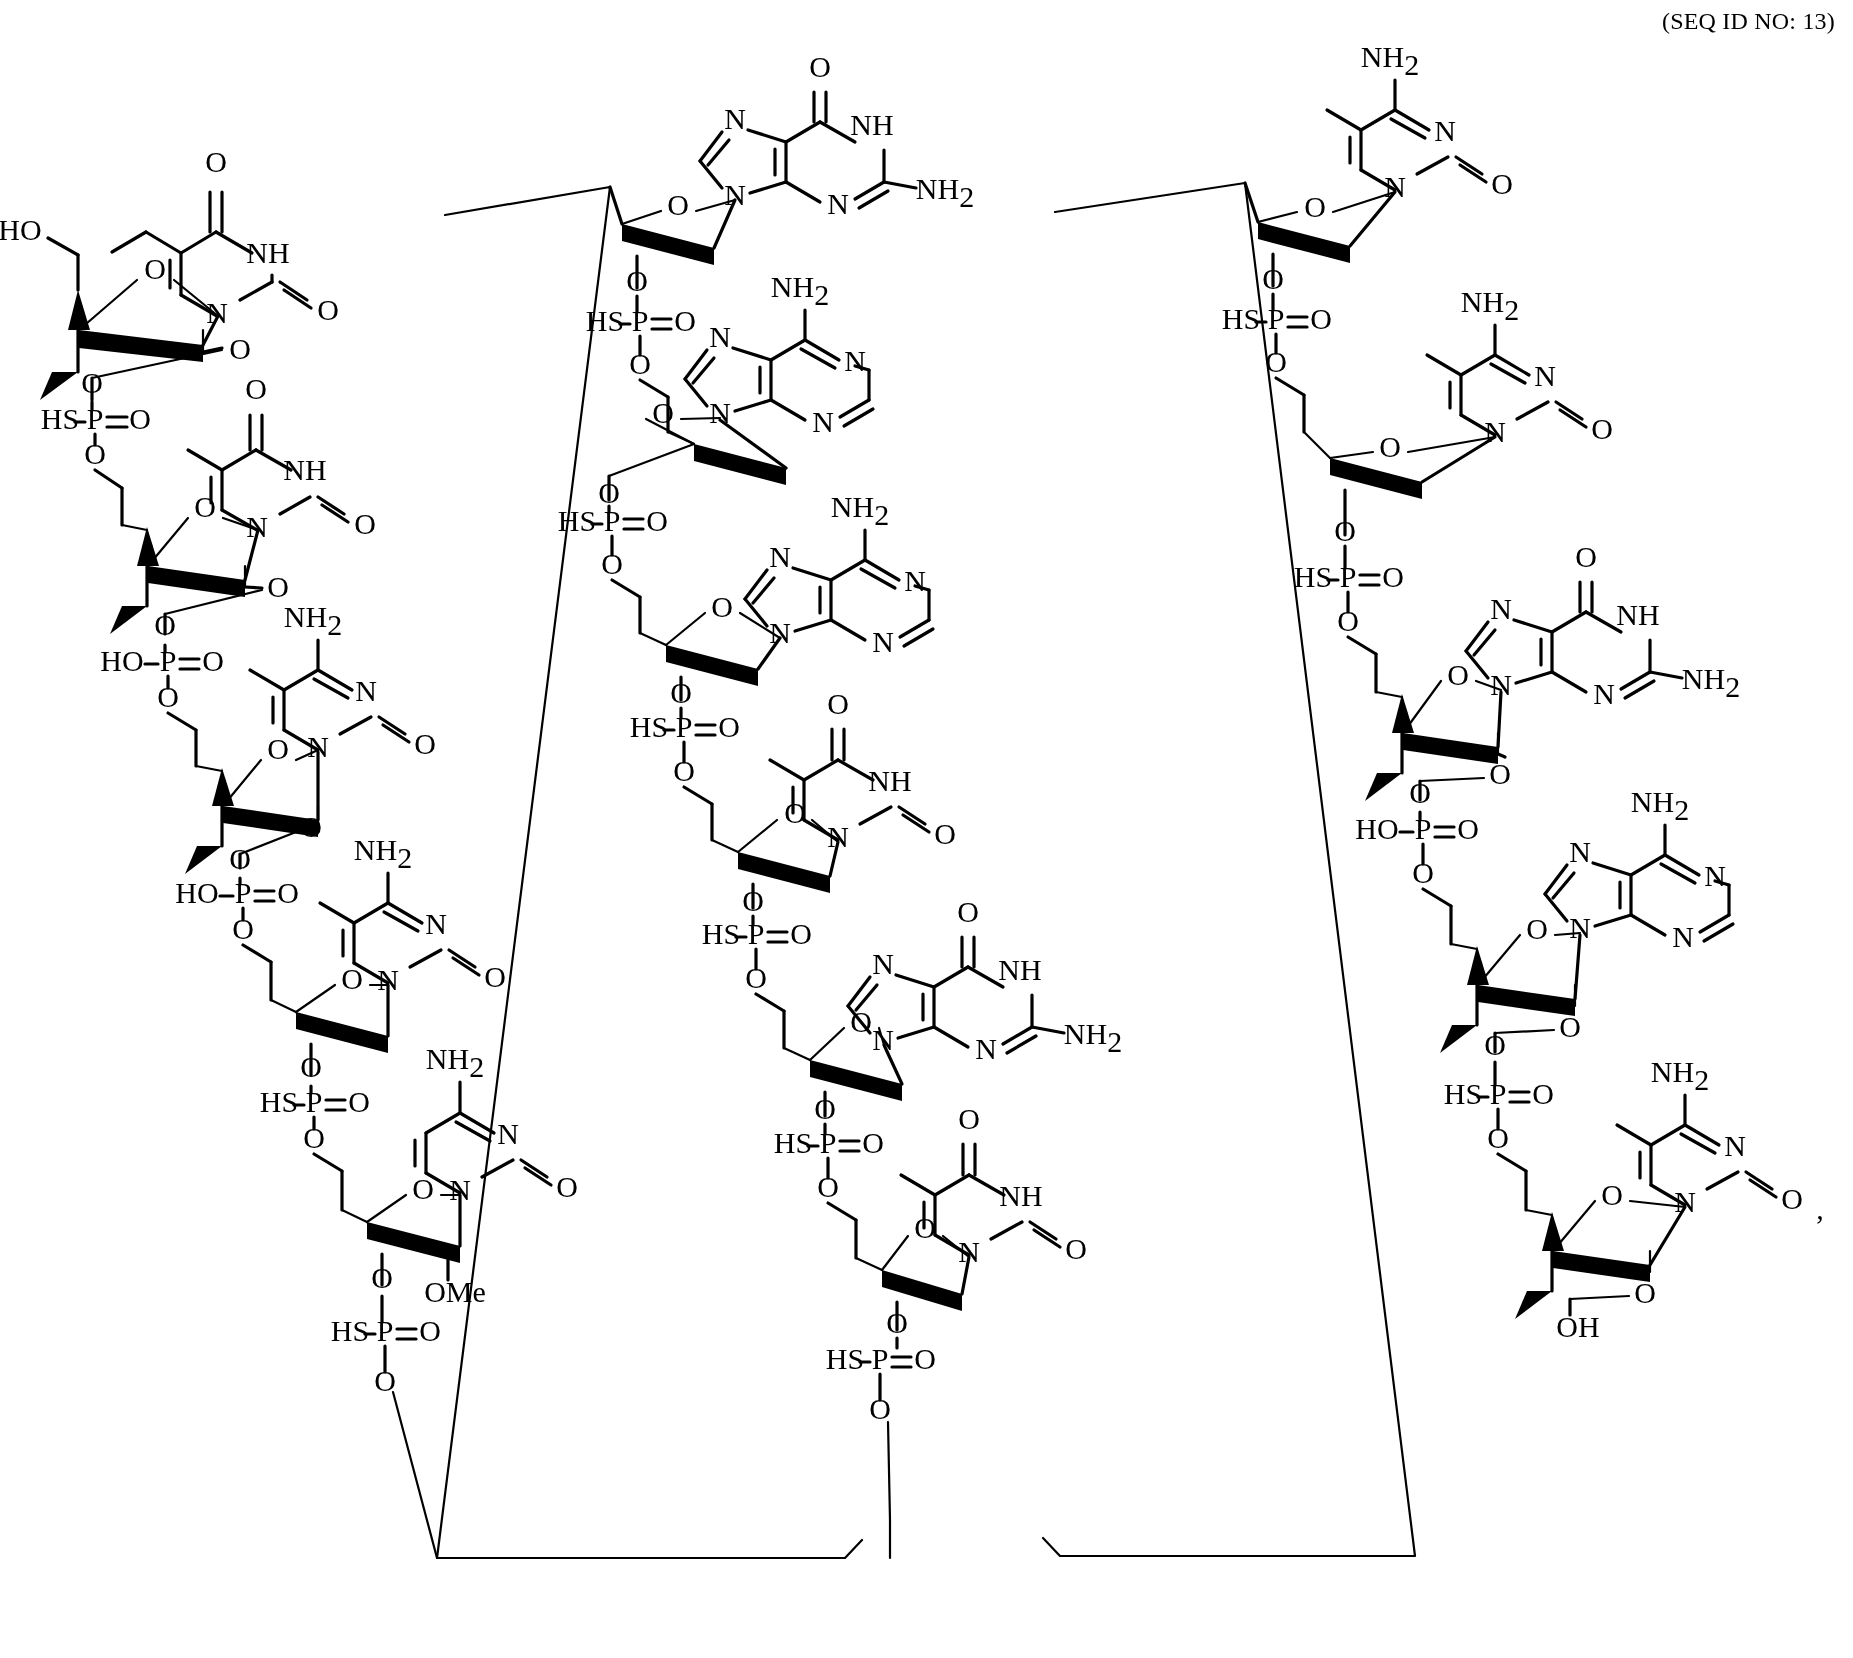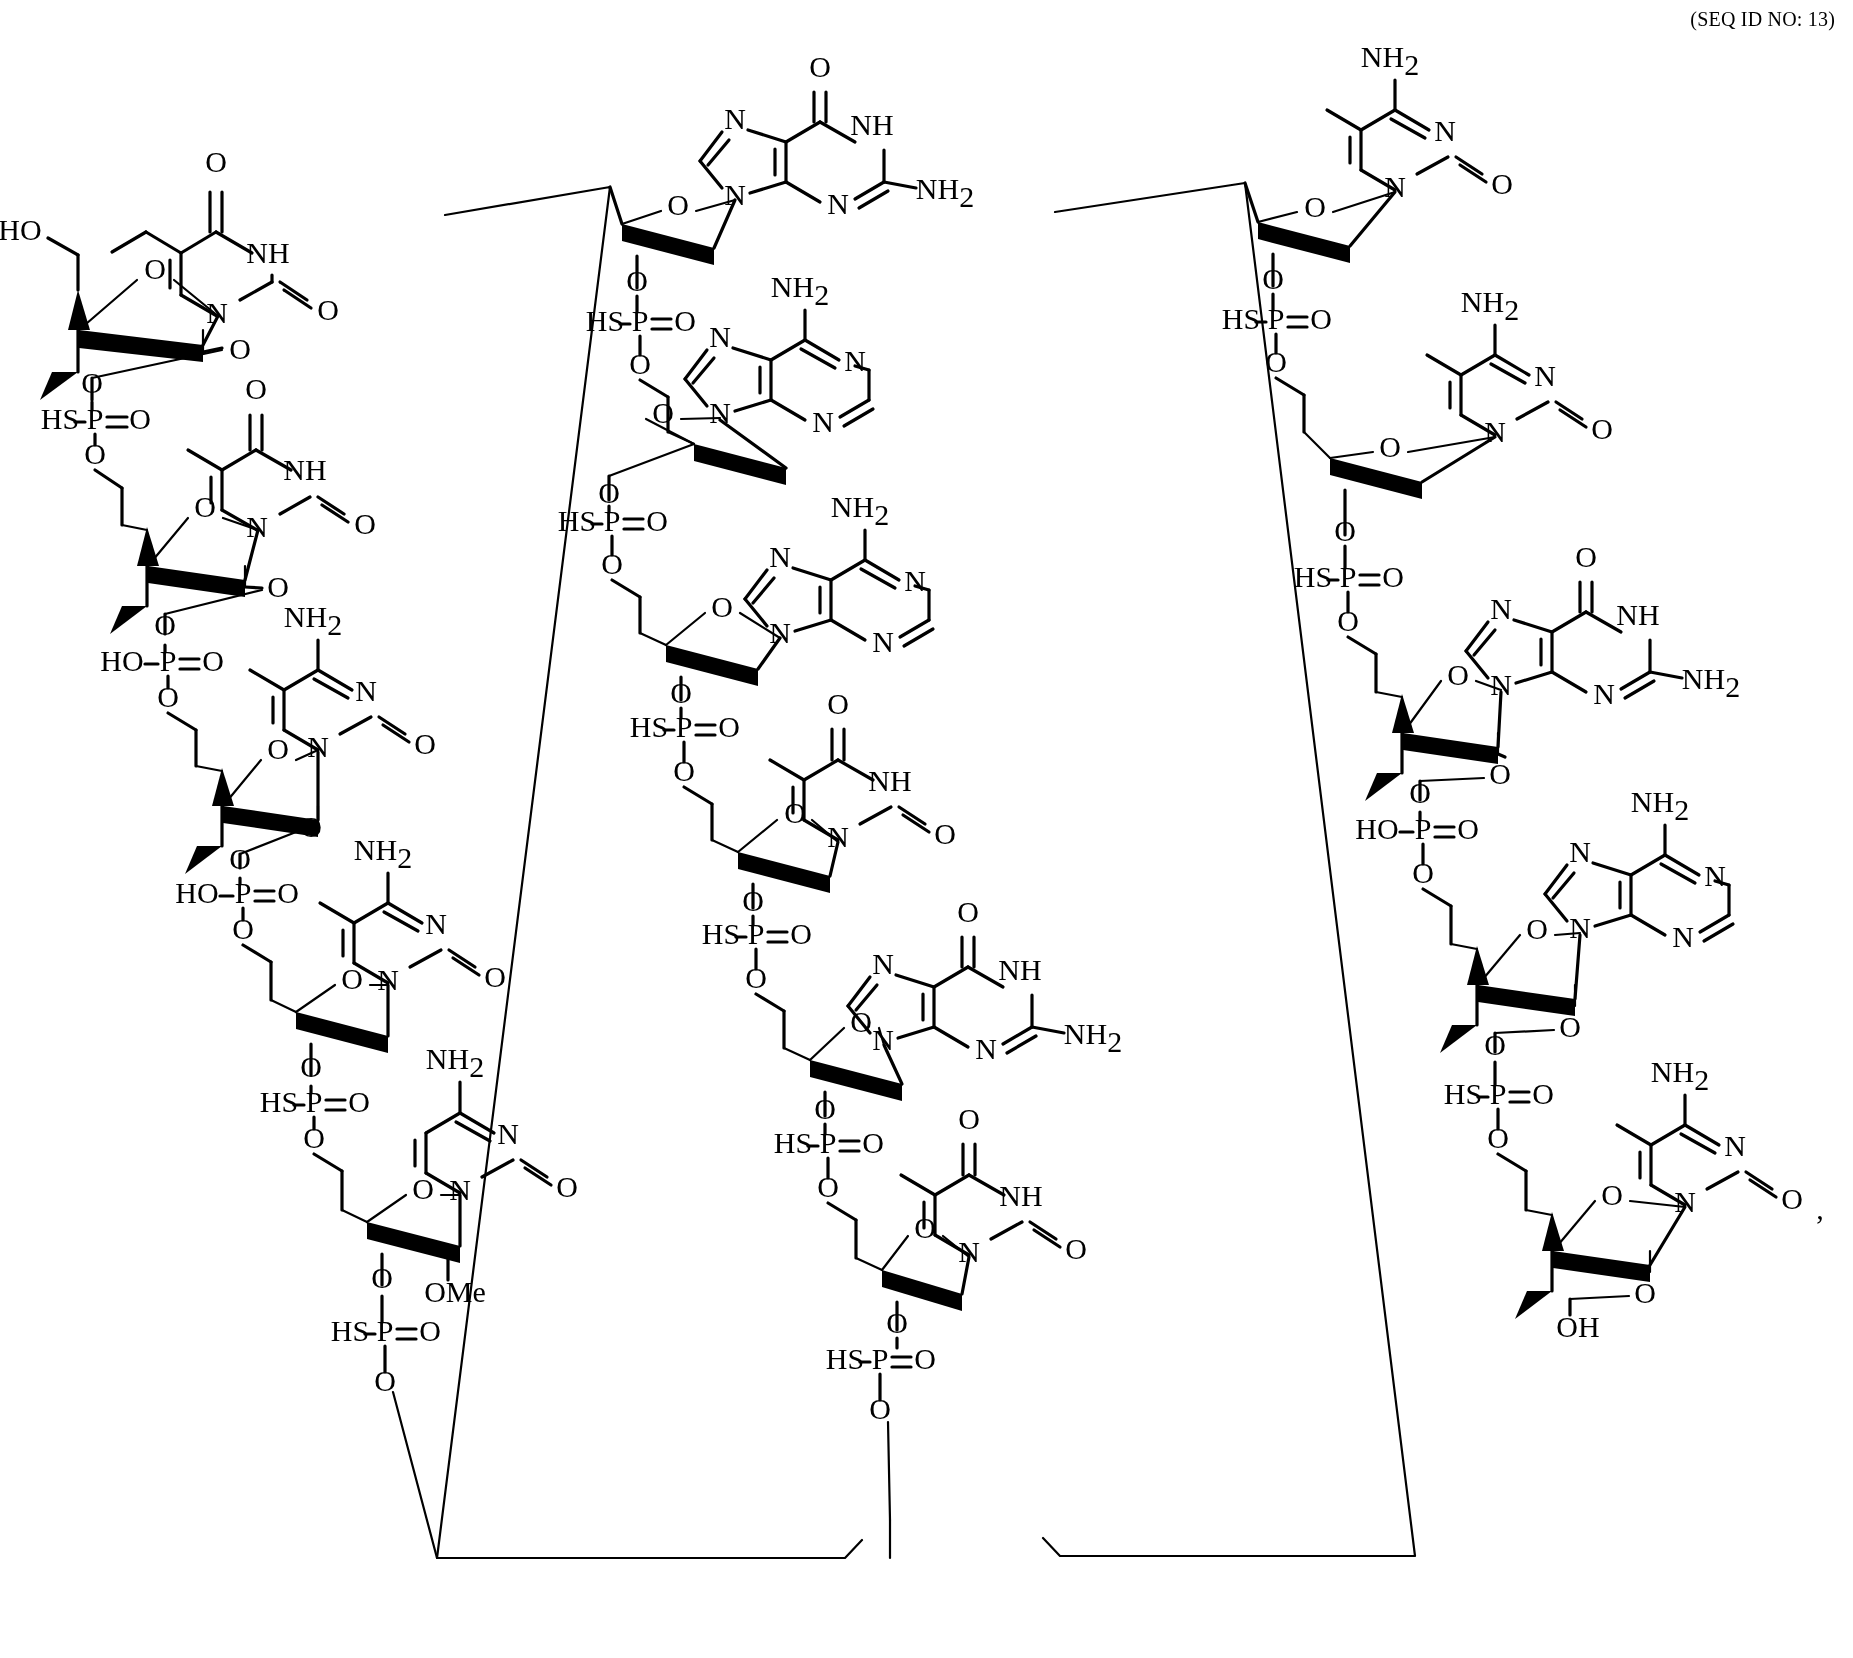--- a/index.html
+++ b/index.html
@@ -1,20 +1,20 @@
 <!DOCTYPE html>
 <html><head>
 <meta charset="utf-8">
 <title>SEQ ID NO: 13 Oligonucleotide Structure</title>
 <style>
   html,body{margin:0;padding:0;background:#fff;}
   body{width:1853px;height:1658px;position:relative;
        font-family:"Liberation Serif","DejaVu Serif",serif;color:#000;}
   #sheet{position:absolute;inset:0;width:1853px;height:1658px;}
-  .seqid{position:absolute;right:18px;top:8px;font-size:20px;letter-spacing:.2px;white-space:nowrap;}
+  .seqid{position:absolute;right:18px;top:8px;font-size:24px;letter-spacing:.2px;white-space:nowrap;}
   svg.struct{position:absolute;left:0;top:0;width:1853px;height:1658px;}
   text{font-family:"Liberation Serif","DejaVu Serif",serif;font-size:30px;fill:#000;
        dominant-baseline:middle;text-anchor:middle;}
   line,path,polygon,polyline{stroke:#000;}
   .b{stroke-width:3.2;fill:none;stroke-linecap:round;stroke-linejoin:round;}
   .bt{stroke-width:2.2;fill:none;stroke-linecap:round;stroke-linejoin:round;}
   .wedge{fill:#000;stroke:none;}
   .loop{stroke-width:2.2;fill:none;stroke-linejoin:round;stroke-linecap:round;}
 </style>
 </head>

